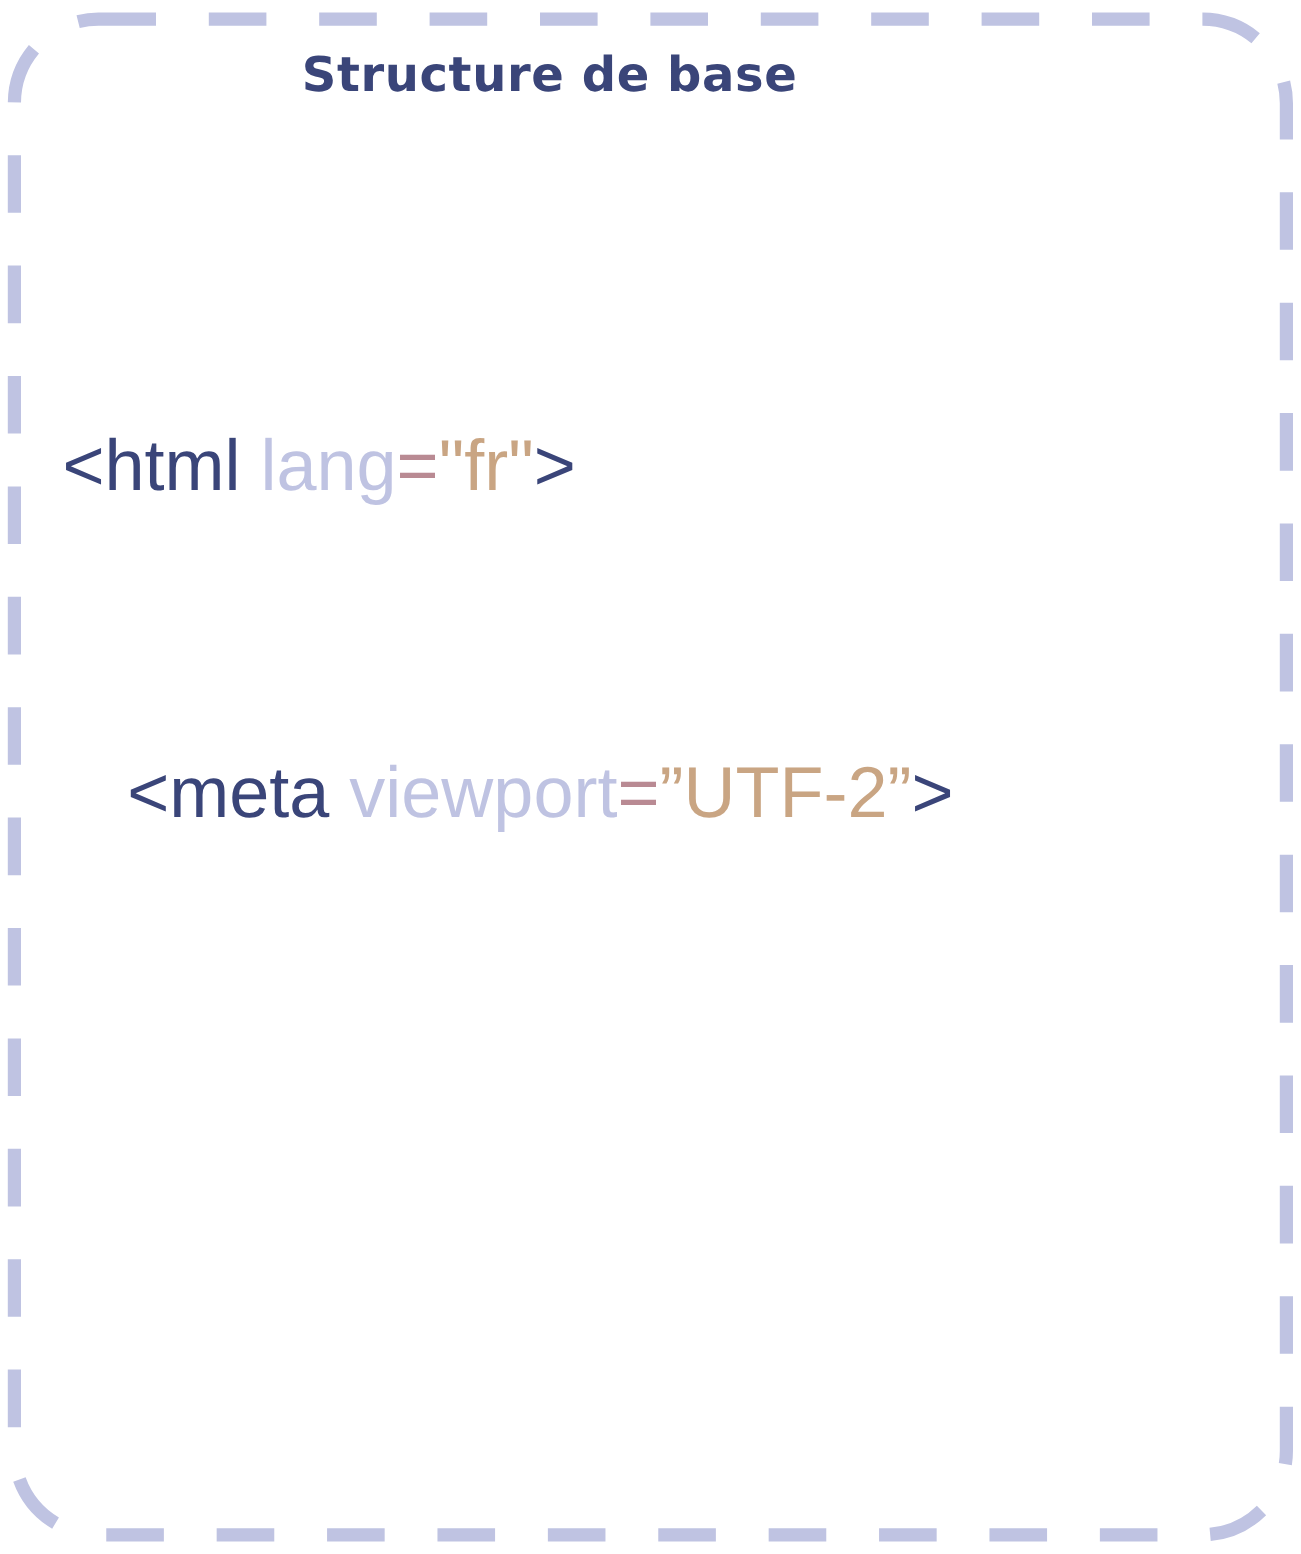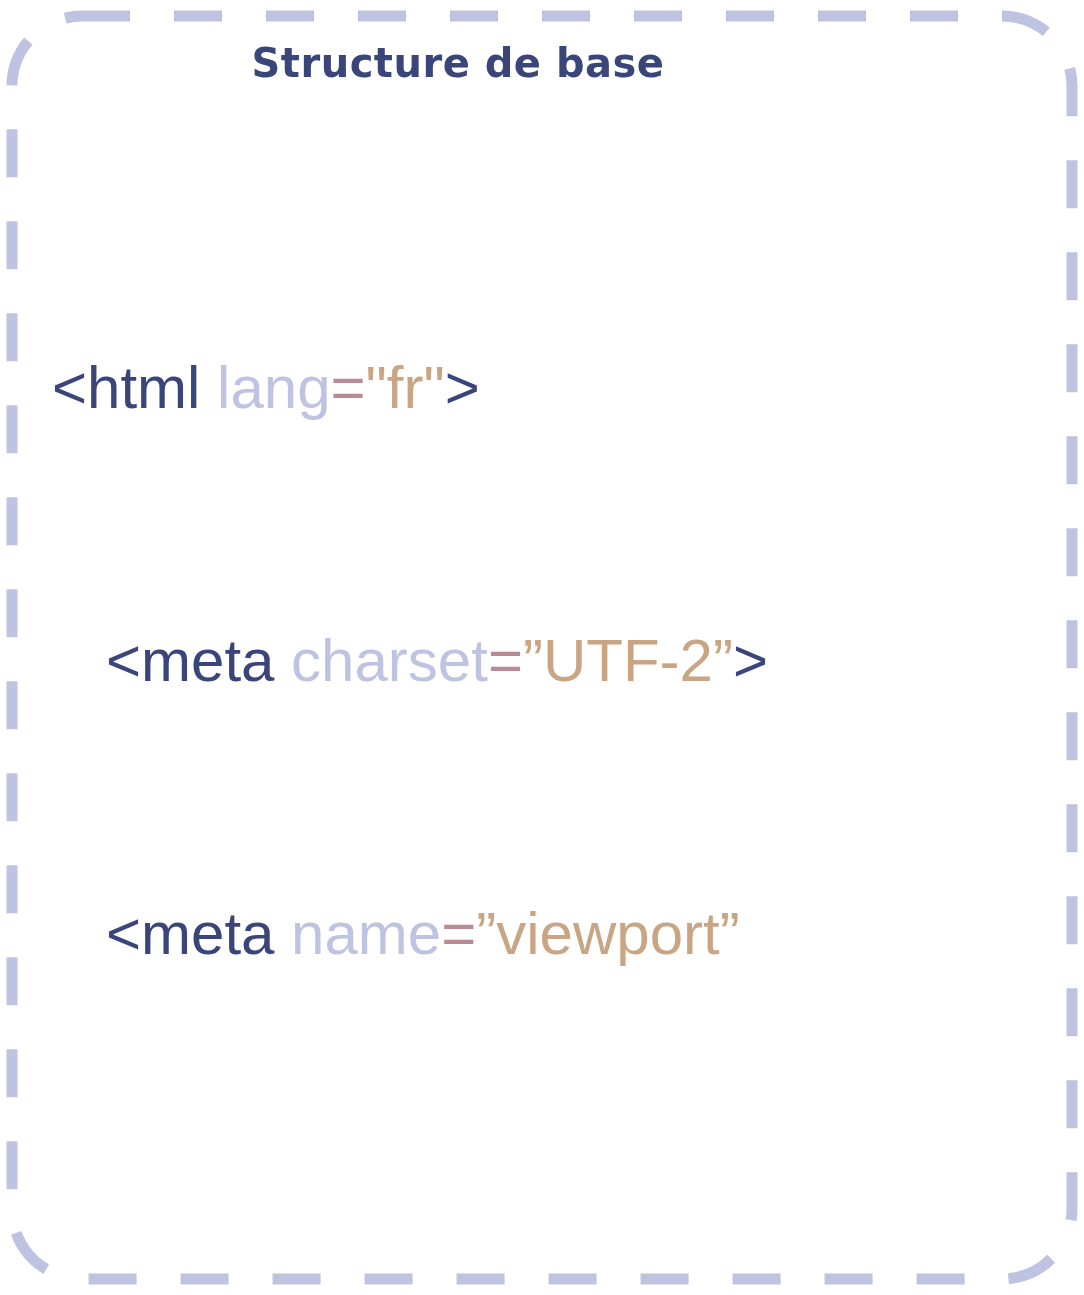--- a/index.html
+++ b/index.html
@@ -29,22 +29,21 @@
 <body>
 
 <svg class="frame" width="1084" height="1295" viewBox="0 0 1084 1295">
   <rect x="12" y="16" width="1060" height="1263" rx="70" ry="70" fill="none" stroke="#bfc3e2" stroke-width="11" stroke-dasharray="48 44"></rect>
 </svg>
 
 <div class="title">Structure de base</div>
 
 <div class="code">
   <div class="line"><span class="tag">&lt;html</span> <span class="attr">lang</span><span class="eq">=</span><span class="val">"fr"</span><span class="tag">&gt;</span></div>
-  <div class="line indent"><span class="tag">&lt;meta</span> <span class="attr">charset</span><span class="eq">=</span><span class="val">”UTF-2”</span><span class="tag">&gt;</span></div>
-  <div class="line indent"><span class="tag">&lt;meta</span> <span class="attr">name</span><span class="eq">=</span><span class="val">”viewport”</span></div>
+  <div class="line indent"><span class="tag">&lt;meta</span> <span class="attr">viewport</span><span class="eq">=</span><span class="val">”UTF-2”</span><span class="tag">&gt;</span></div>
   
   
   
   
   
   
   
   
 </div>
 

